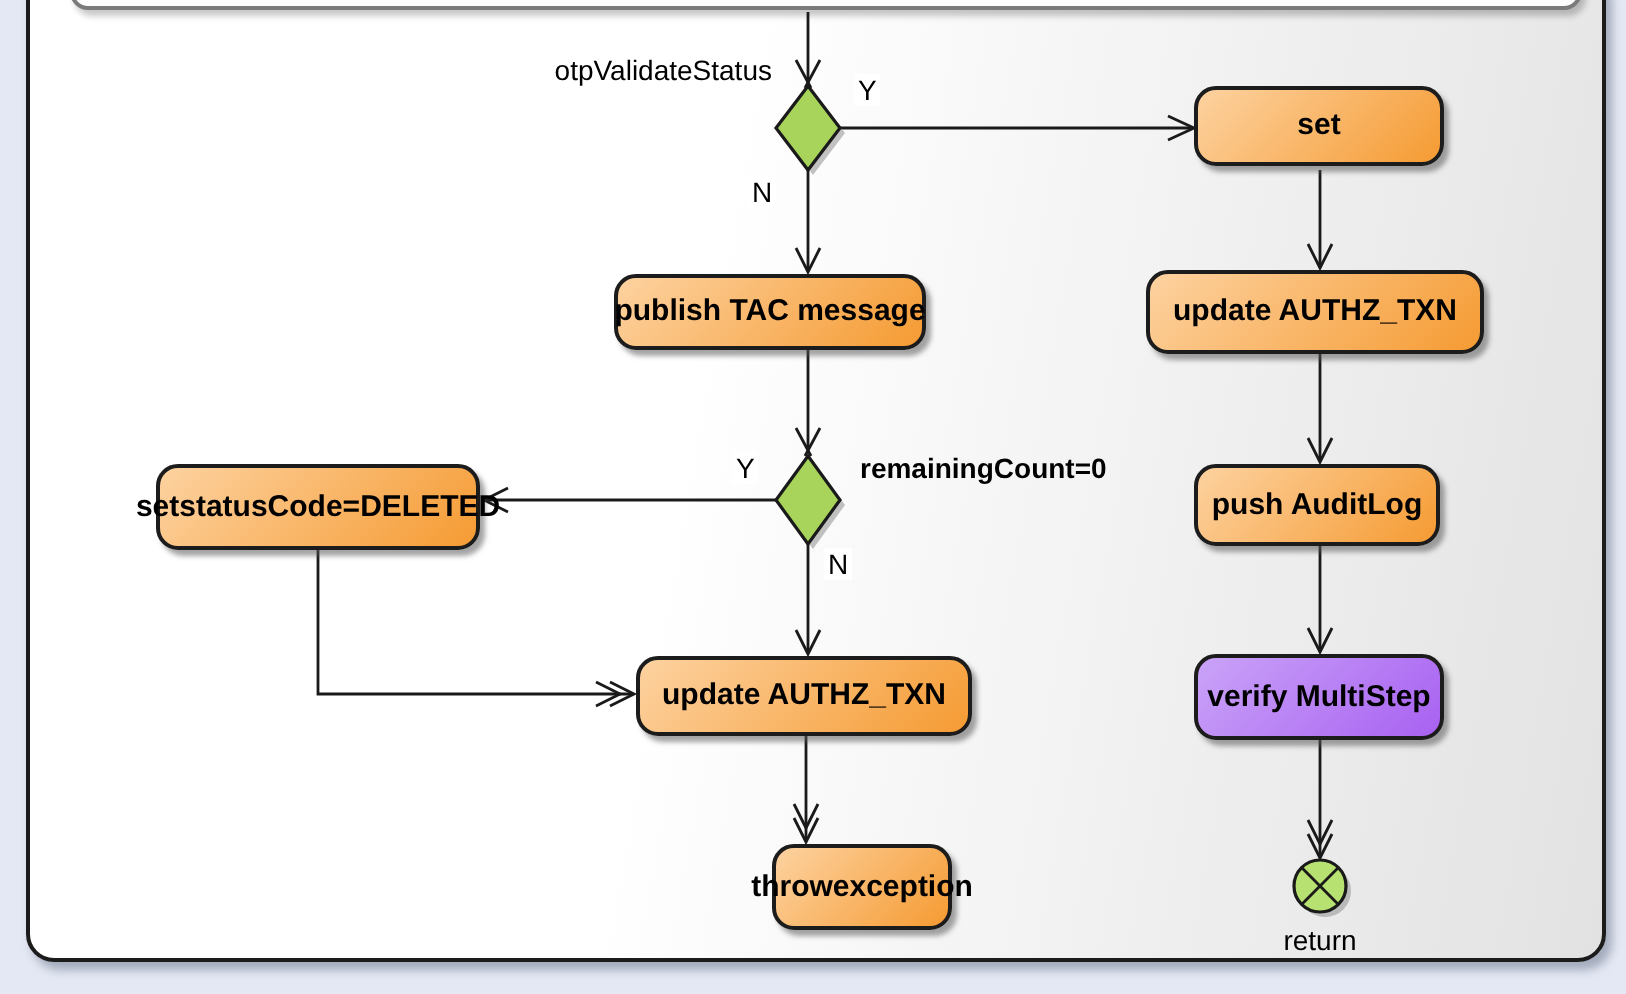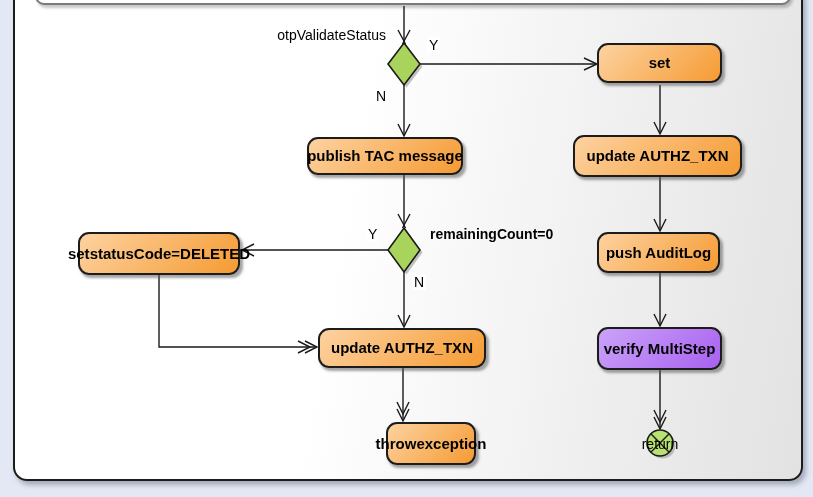--- a/index.html
+++ b/index.html
@@ -154,15 +154,15 @@
     <span>throw</span>
     <span>exception</span>
   </div>
 
   <div class="elabel" style="left:268px; top:27px; width:118px; text-align:right;">otpValidateStatus</div>
   <div class="elabel boxed" style="left:427px; top:37px;">Y</div>
   <div class="elabel boxed" style="left:374px; top:88px;">N</div>
   <div class="elabel" style="left:430px; top:226px;font-weight:bold;">remainingCount=0</div>
   <div class="elabel boxed" style="left:366px; top:226px;">Y</div>
   <div class="elabel boxed" style="left:412px; top:274px;">N</div>
-  <div class="elabel" style="left:632px; top:436px; width:56px; text-align:center;">return</div>
+  <div class="elabel" style="left:632px; top:462px; width:56px; text-align:center;">return</div>
 
 </div>
 
 </body></html>

